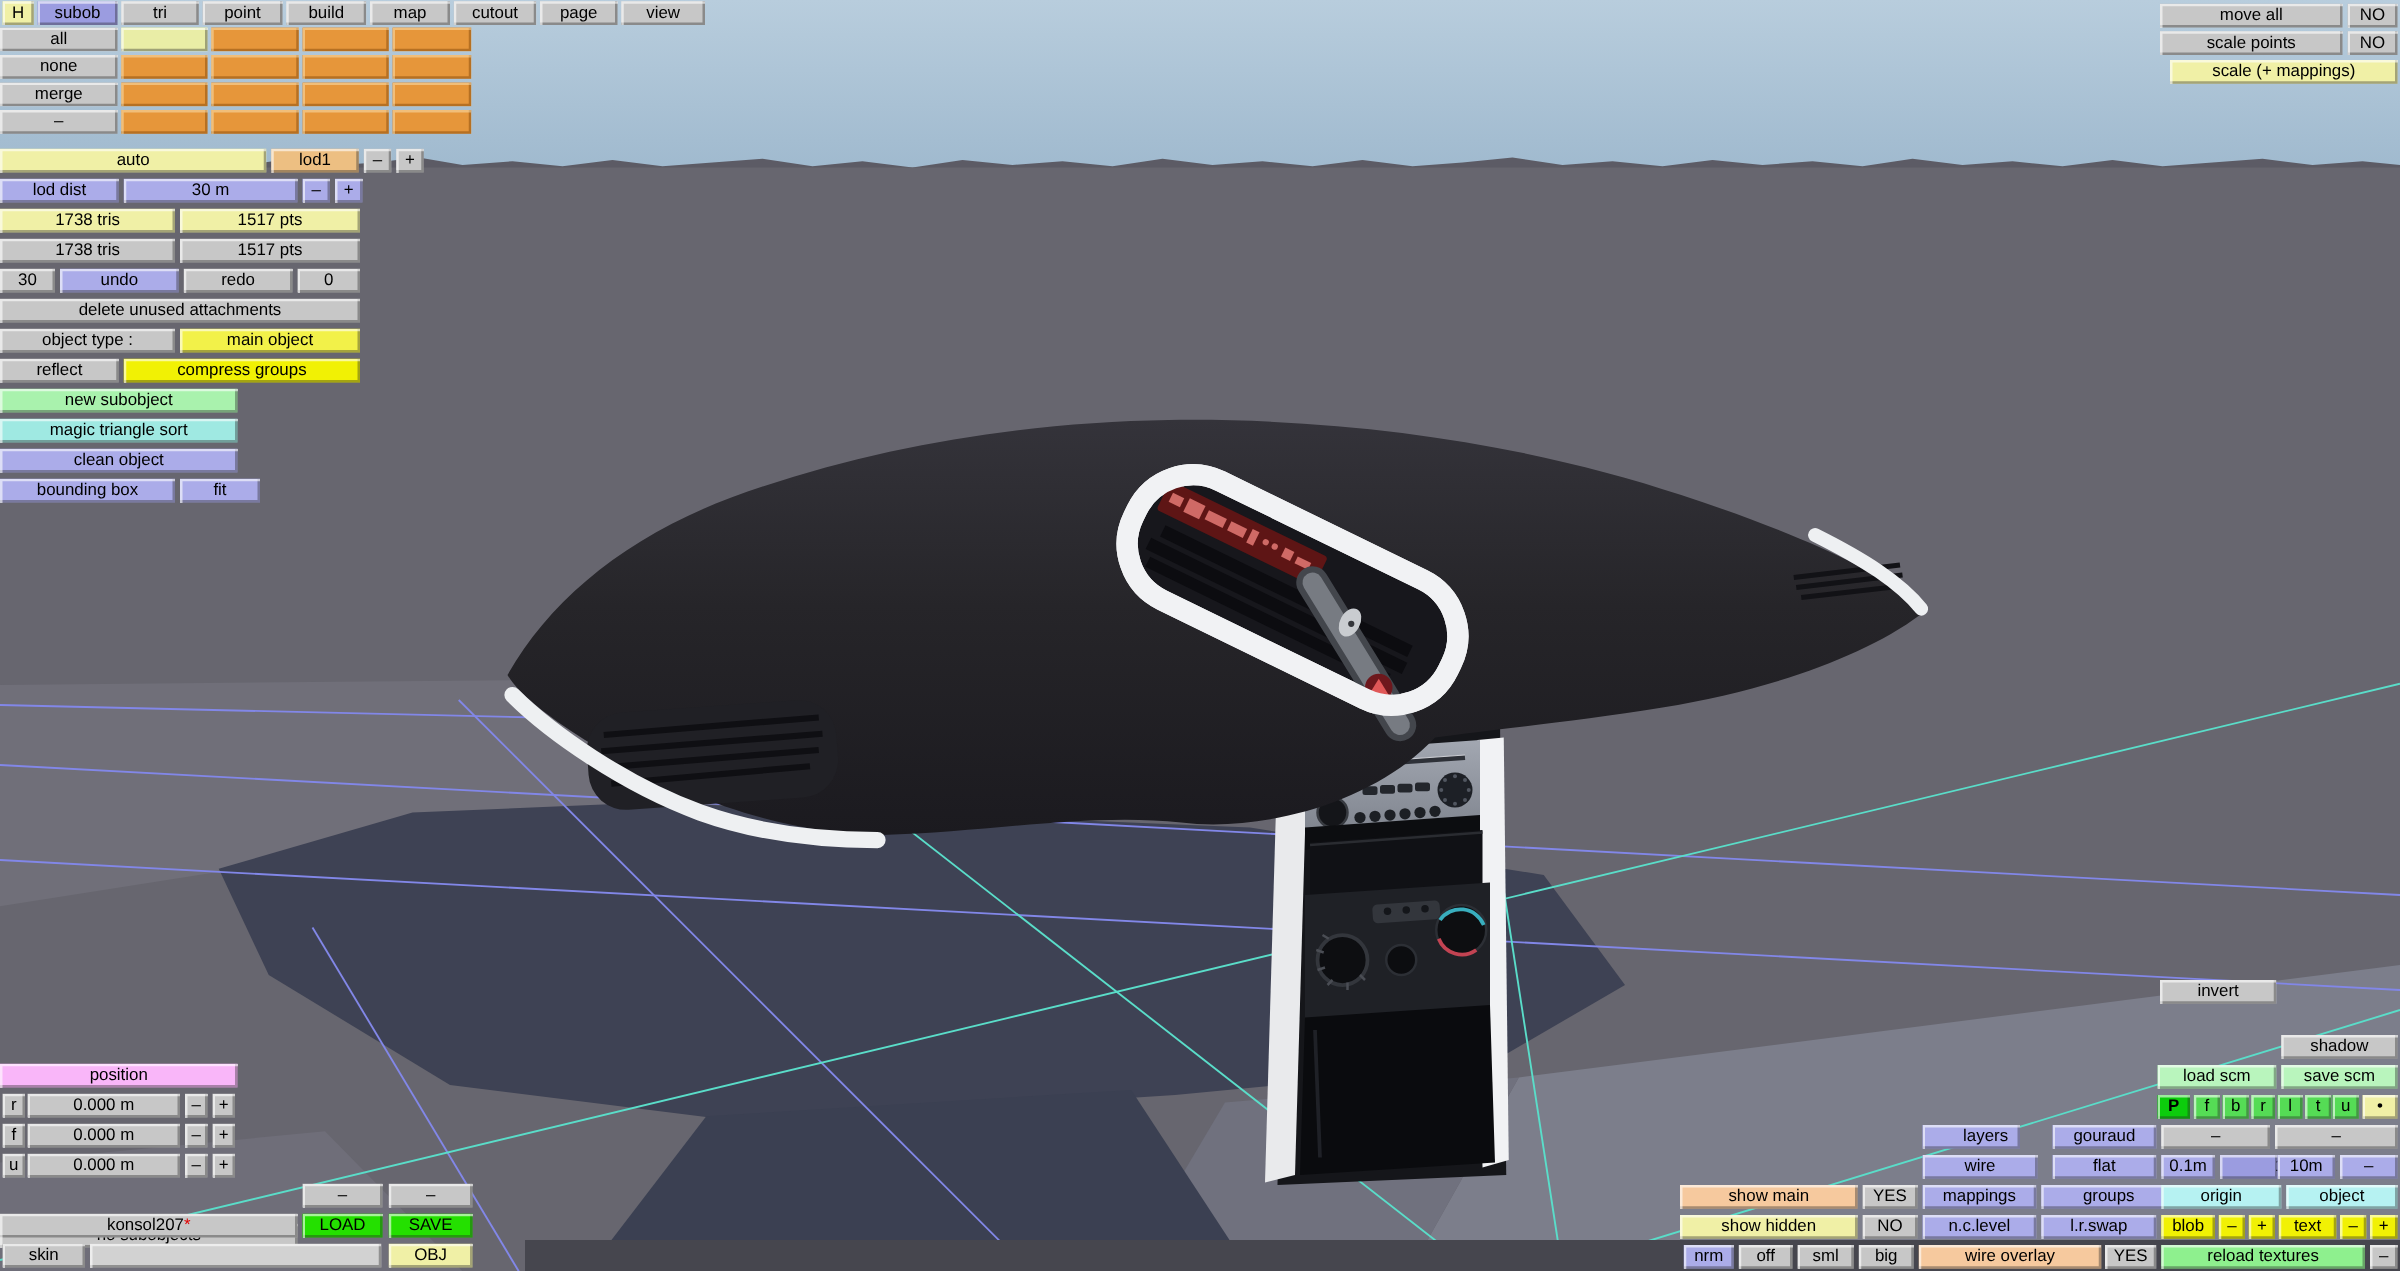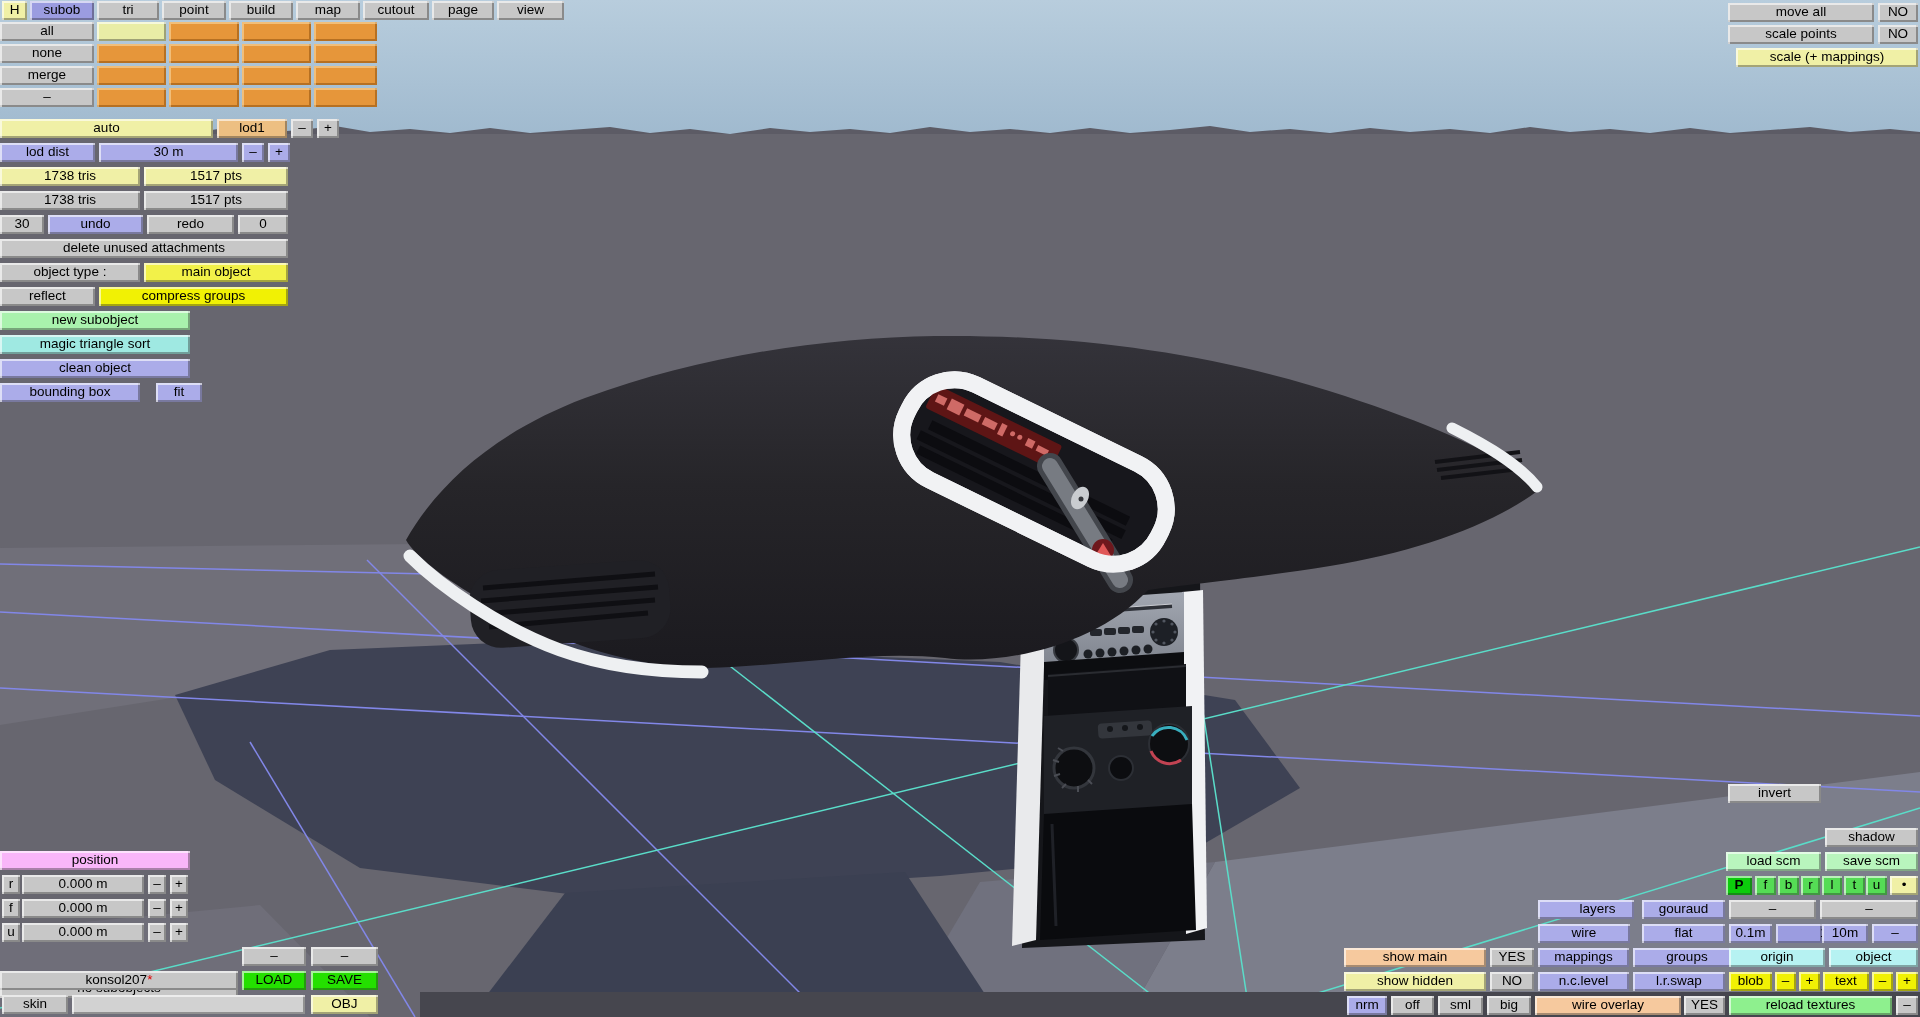--- a/index.html
+++ b/index.html
@@ -285,21 +285,21 @@
     <div class="btn" style="left:0;top:263px;width:140px;">object type :</div>
     <div class="btn yy" style="left:144px;top:263px;width:144px;">main object</div>
 
     <div class="btn" style="left:0;top:287px;width:95px;">reflect</div>
     <div class="btn yyy" style="left:99px;top:287px;width:189px;">compress groups</div>
 
     <div class="btn gp" style="left:0;top:311px;width:190px;">new subobject</div>
     <div class="btn cy" style="left:0;top:335px;width:190px;">magic triangle sort</div>
     <div class="btn p" style="left:0;top:359px;width:190px;">clean object</div>
     <div class="btn p" style="left:0;top:383px;width:140px;">bounding box</div>
-    <div class="btn p" style="left:156px;top:383px;width:46px;">fit</div>
+    <div class="btn p" style="left:144px;top:383px;width:64px;">fit</div>
   </div>
 
   <div>
     <div class="btn" style="left:1728px;top:3px;width:146px;">move all</div>
     <div class="btn" style="left:1878px;top:3px;width:40px;">NO</div>
     <div class="btn" style="left:1728px;top:25px;width:146px;">scale points</div>
     <div class="btn" style="left:1878px;top:25px;width:40px;">NO</div>
     <div class="btn y" style="left:1736px;top:48px;width:182px;">scale (+ mappings)</div>
   </div>
 
@@ -345,21 +345,21 @@
 
     <div class="btn gP" style="left:1726px;top:876px;width:26px;">P</div>
     <div class="btn gf" style="left:1755px;top:876px;width:21px;">f</div>
     <div class="btn gf" style="left:1778px;top:876px;width:21px;">b</div>
     <div class="btn gf" style="left:1801px;top:876px;width:19px;">r</div>
     <div class="btn gf" style="left:1822px;top:876px;width:20px;">l</div>
     <div class="btn gf" style="left:1844px;top:876px;width:21px;">t</div>
     <div class="btn gf" style="left:1866px;top:876px;width:21px;">u</div>
     <div class="btn y" style="left:1890px;top:876px;width:28px;">•</div>
 
-    <div class="btn p" style="left:1538px;top:900px;width:96px;padding-left:25px;">layers</div>
+    <div class="btn p" style="left:1538px;top:900px;width:78px;padding-left:25px;">layers</div>
     <div class="btn p" style="left:1642px;top:900px;width:83px;">gouraud</div>
     <div class="btn" style="left:1729px;top:900px;width:87px;">–</div>
     <div class="btn" style="left:1820px;top:900px;width:98px;">–</div>
 
     <div class="btn p" style="left:1538px;top:924px;width:92px;">wire</div>
     <div class="btn p" style="left:1642px;top:924px;width:83px;">flat</div>
     <div class="btn p" style="left:1729px;top:924px;width:43px;">0.1m</div>
     <div class="btn pd" style="left:1776px;top:924px;width:20px;padding-left:44px;">1m</div>
     <div class="btn p" style="left:1822px;top:924px;width:46px;">10m</div>
     <div class="btn p" style="left:1872px;top:924px;width:46px;">–</div>

